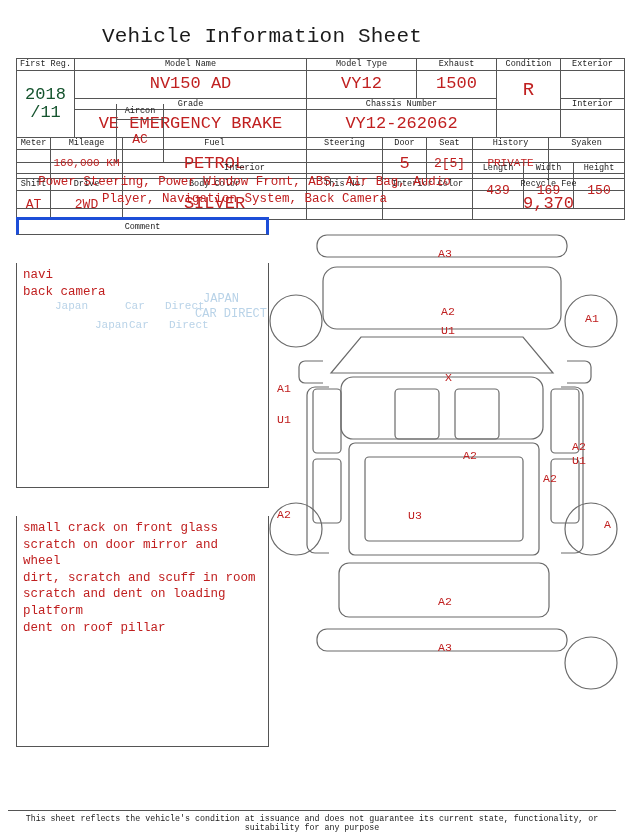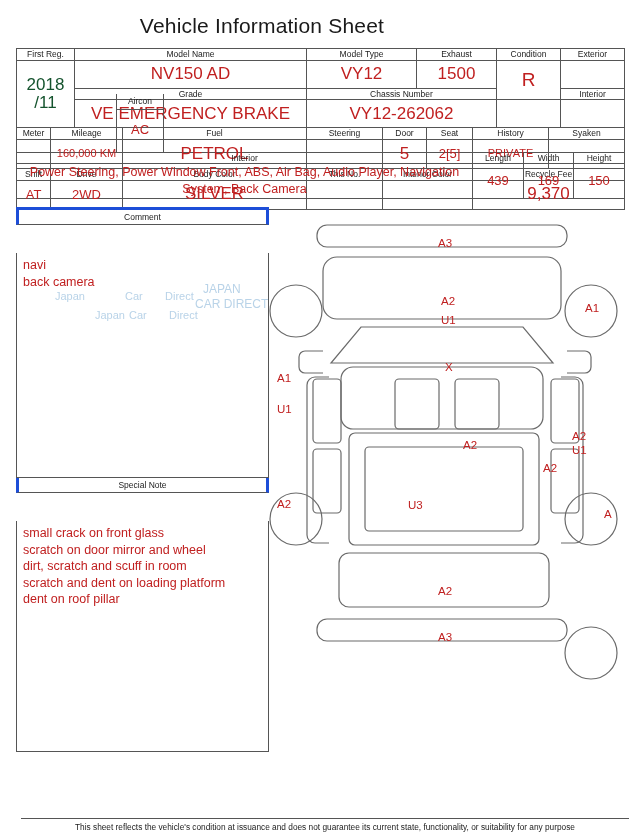--- a/index.html
+++ b/index.html
@@ -4,21 +4,21 @@
 <style>
   * { box-sizing: border-box; }
   html, body { margin:0; padding:0; }
   body {
     width: 640px; height: 835px;
     background:#ffffff;
     font-family: "Liberation Sans", sans-serif;
     color:#222;
     position:relative;
   }
-  .sheet { width:524px; height:835px; position:relative; padding:0 16px; }
+  .sheet { width:524px; height:835px; position:relative; padding:11px 16px;font-family:Liberation Mono, monospace; }
   .title {
     text-align:center;
     font-size:21px;
     color:#1a1a1a;
     padding-top:14px;
     padding-bottom:10px;
     letter-spacing:0.2px;
   }
   table { border-collapse: collapse; }
   .grid { width:608px; table-layout:fixed; }
@@ -83,21 +83,21 @@
   .ghost {
     position:absolute;
     color:#b9d3e8;
     font-size:11px;
     white-space:nowrap;
     pointer-events:none;
   }
   .diagram { position:absolute; left:0; top:-6px; }
   .footnote {
     position:absolute;
-    left:21px; bottom:3px;
+    left:8px; bottom:3px;
     width:608px;
     border-top:1px solid #555;
     font-size:8.3px;
     text-align:center;
     padding-top:3px;
     color:#222;
   }
   .dmark {
     position:absolute;
     color:#c02020;
@@ -254,21 +254,20 @@
 back camera</div>
         <span class="ghost" style="left:38px; top:36px;">Japan</span>
         <span class="ghost" style="left:108px; top:36px;">Car</span>
         <span class="ghost" style="left:148px; top:36px;">Direct</span>
         <span class="ghost" style="left:186px; top:29px; font-size:12px;">JAPAN</span>
         <span class="ghost" style="left:178px; top:44px; font-size:12px;">CAR DIRECT</span>
         <span class="ghost" style="left:78px; top:55px;">Japan</span>
         <span class="ghost" style="left:112px; top:55px;">Car</span>
         <span class="ghost" style="left:152px; top:55px;">Direct</span>
       </div>
-      <div class="boxhead" style="border-top:none">Special Note</div>
       <div class="boxbody" id="special-body" style="white-space:pre-line;">small crack on front glass
 scratch on door mirror and wheel
 dirt, scratch and scuff in room
 scratch and dent on loading platform
 dent on roof pillar</div>
     </div>
 
     <div class="right-col">
       <div class="diagram">
         <svg width="355" height="480" viewBox="0 0 355 480">

